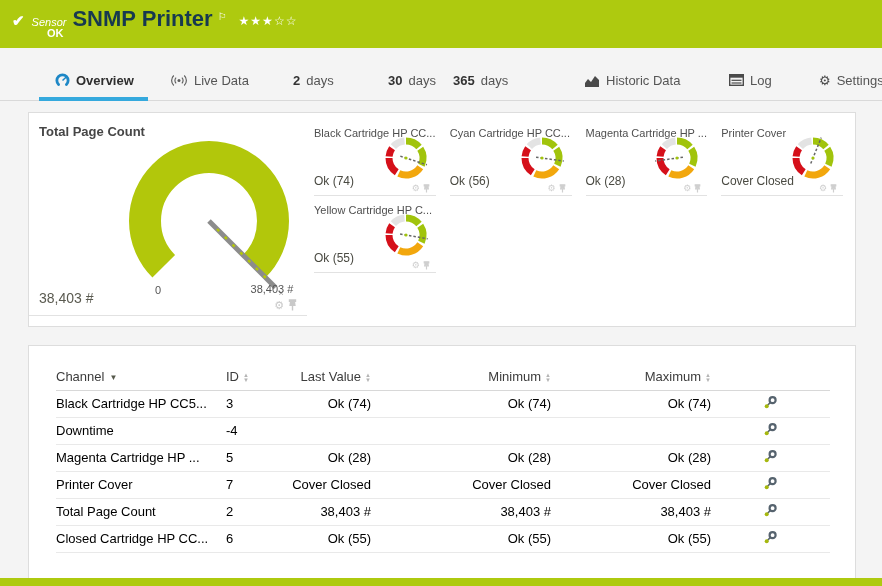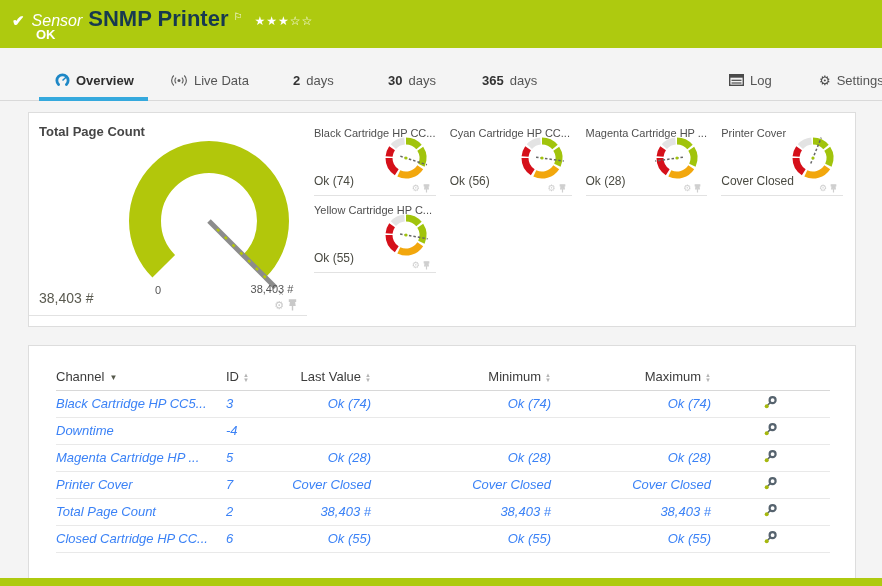--- a/index.html
+++ b/index.html
@@ -3,25 +3,25 @@
 <meta charset="utf-8">
 <style>
   * { margin:0; padding:0; box-sizing:border-box; }
   html,body { width:882px; height:586px; overflow:hidden; }
   body { font-family:"Liberation Sans", sans-serif; background:#f4f4f4; position:relative; }
 
   
   .hdr { position:absolute; left:0; top:0; width:882px; height:48px; background:#aeca0f; color:#fff; }
   .hdr-row { position:absolute; left:12px; top:6px; display:flex; align-items:baseline; }
   .hdr-check { font-size:15px; font-weight:bold; margin-right:7px; }
-  .hdr-kind { font-style:italic; font-size:16px; margin-right:6px; }
+  .hdr-kind { font-style:italic; font-size:11px; margin-right:6px; }
   .hdr-title { font-size:22px; font-weight:600; color:#17394f; }
   .hdr-flag { font-size:10px; margin-left:5px; position:relative; top:-6px; cursor:pointer; }
   .hdr-stars { font-size:12px; margin-left:12px; letter-spacing:1px; cursor:pointer; position:relative; top:-1px; }
-  .hdr-status { position:absolute; left:36px; top:27px; font-size:13px; font-weight:bold; }
+  .hdr-status { position:absolute; left:47px; top:27px; font-size:11px; font-weight:bold; }
 
   
   .tabbar { position:absolute; left:0; top:60px; width:882px; height:41px; border-bottom:1px solid #d9d9d9; }
   .tab { position:absolute; top:0; height:40px; display:flex; align-items:center; gap:6px;
          font-size:13px; color:#555; cursor:pointer; white-space:nowrap; }
   .tab .num { font-weight:bold; color:#333; }
   .tab.active { color:#2e2e2e; font-weight:600; }
   .tab.active::after { content:""; position:absolute; left:-16px; right:-14px; bottom:-1px; height:4px; background:#35a9dd; }
   .tab svg { display:block; }
 
@@ -46,21 +46,21 @@
   .s-tile { position:relative; border-bottom:1px solid #e2e2e2; margin-right:14px; cursor:pointer; }
   .s-title { position:absolute; left:0; top:8px; font-size:11px; color:#4f4f4f; white-space:nowrap; }
   .s-value { position:absolute; left:0; bottom:7px; font-size:12px; color:#4a4a42; }
   .s-gauge { position:absolute; right:6px; top:15px; }
   .s-tools { position:absolute; right:6px; bottom:2px; display:flex; gap:3px; align-items:center; color:#cfcfcf; }
   .s-tools .gear { font-size:9px; line-height:9px; }
 
   
   table { position:absolute; left:27px; top:18px; width:774px; border-collapse:collapse; font-size:13px; }
   th { font-weight:400; color:#3c3c3c; text-align:left; height:26px; border-bottom:1px solid #d8d8d8; white-space:nowrap; cursor:pointer; }
-  td { color:#3b82f6; height:27px; border-bottom:1px solid #e9e9e9; white-space:nowrap;font-style:italic; }
+  td { color:#000000; height:27px; border-bottom:1px solid #e9e9e9; white-space:nowrap; }
   .col-id { width:60px; }
   .col-ch { width:170px;margin-top:36px; }
   .col-lv { width:85px; text-align:right; }
   .col-min { width:180px; text-align:right; }
   .col-max { width:160px; text-align:right; }
   .col-act { width:119px; text-align:center; }
   th.col-lv, th.col-min, th.col-max { text-align:right; }
   .sort-both { display:inline-block; color:#b5b5b5; font-size:6px; line-height:5px; vertical-align:middle; margin-left:4px; }
   .sort-down { color:#55584a; font-size:8px; margin-left:5px; vertical-align:1px; }
   .wrench { cursor:pointer; display:inline-block; }
@@ -102,23 +102,32 @@
       <span>Overview</span>
     </div>
     <div class="tab" style="left: 293px;">
       <span class="num">2</span>
       <span>days</span>
     </div>
     <div class="tab" style="left: 388px;">
       <span class="num">30</span>
       <span>days</span>
     </div>
-    <div class="tab" style="left: 482px;">
+    <div class="tab" style="left: 453px;">
       <span class="num">365</span>
       <span>days</span>
+    </div>
+    <div class="tab" style="left: 584px;">
+      <span style="display:flex">
+        <svg width="16" height="13" viewBox="0 0 16 13">
+          <path d="M1 12 L1 9 4 5 7 8 11 2 15 6 15 12 Z" fill="#4a4a4a"></path>
+          <line x1="1" y1="12.3" x2="15" y2="12.3" stroke="#4a4a4a" stroke-width="1.4"></line>
+        </svg>
+      </span>
+      <span>Historic Data</span>
     </div>
     <div class="tab" style="left: 729px;">
       <span style="display:flex">
         <svg width="15" height="12" viewBox="0 0 15 12">
           <rect x="0.7" y="0.7" width="13.6" height="10.6" fill="none" stroke="#4a4a4a" stroke-width="1.4"></rect>
           <rect x="0.7" y="0.7" width="13.6" height="3" fill="#4a4a4a"></rect>
           <line x1="2.5" y1="6.3" x2="12.5" y2="6.3" stroke="#4a4a4a" stroke-width="1.2"></line>
           <line x1="2.5" y1="9" x2="12.5" y2="9" stroke="#4a4a4a" stroke-width="1.2"></line>
         </svg>
       </span>

